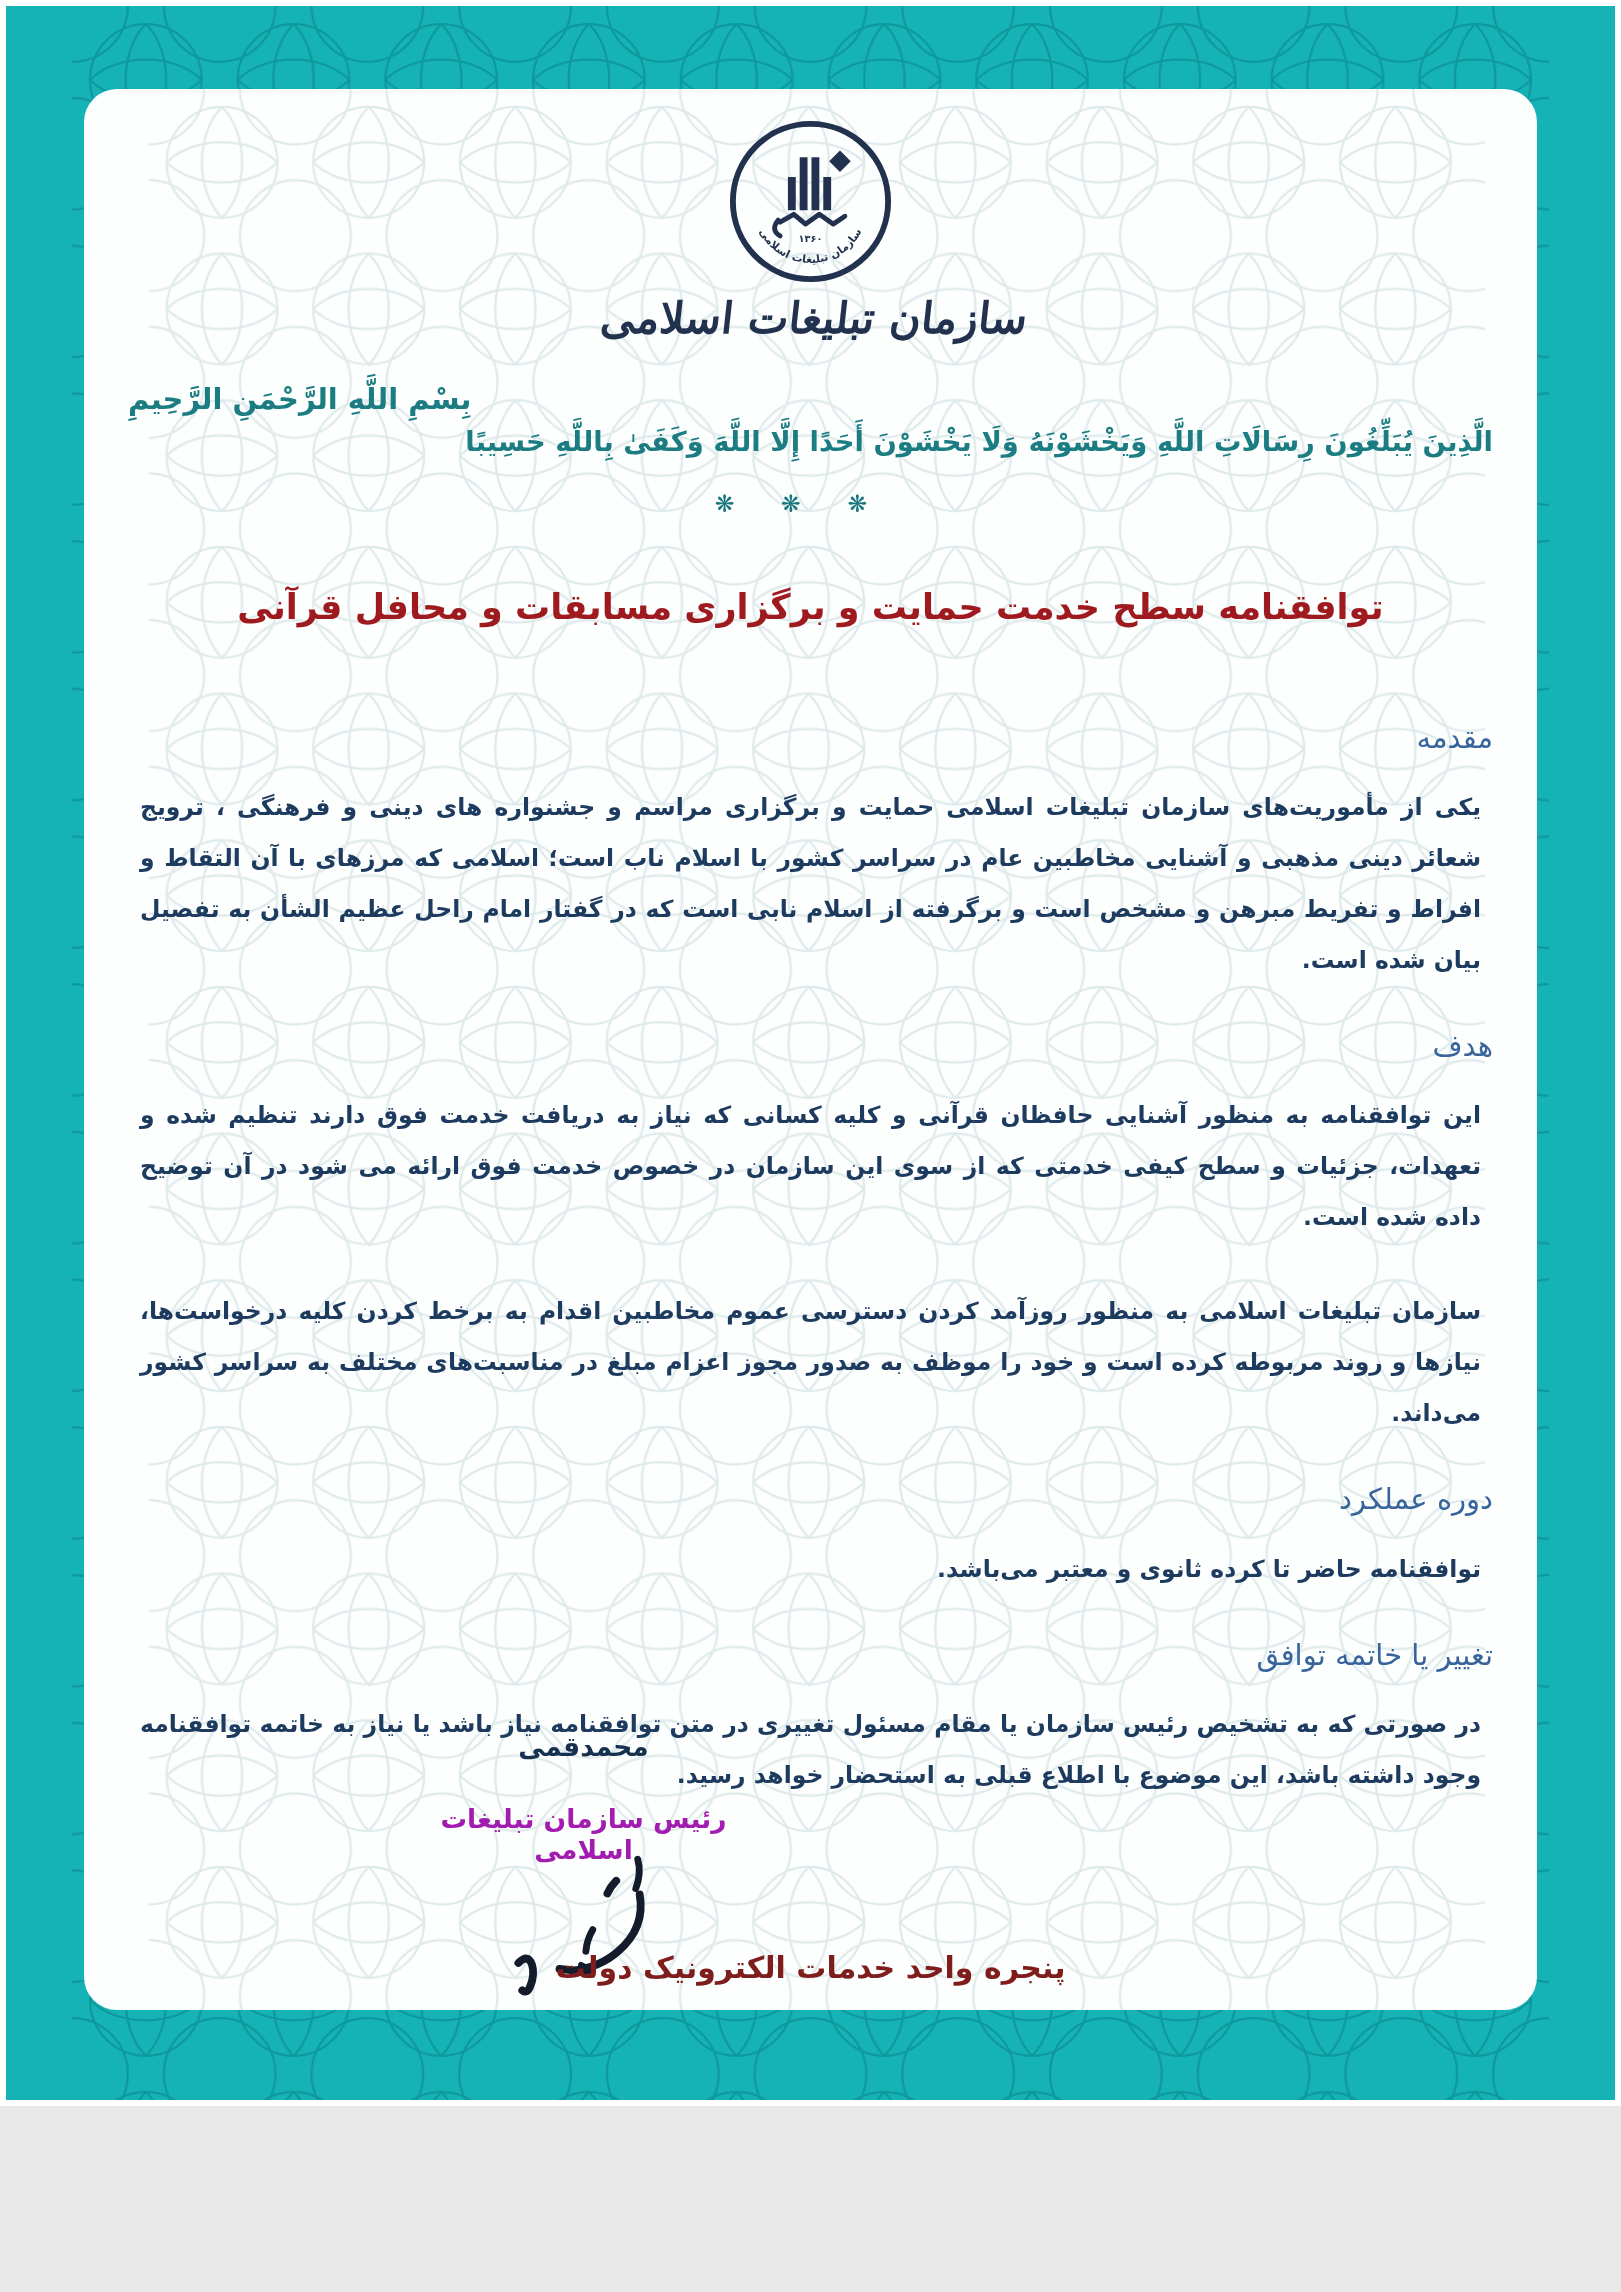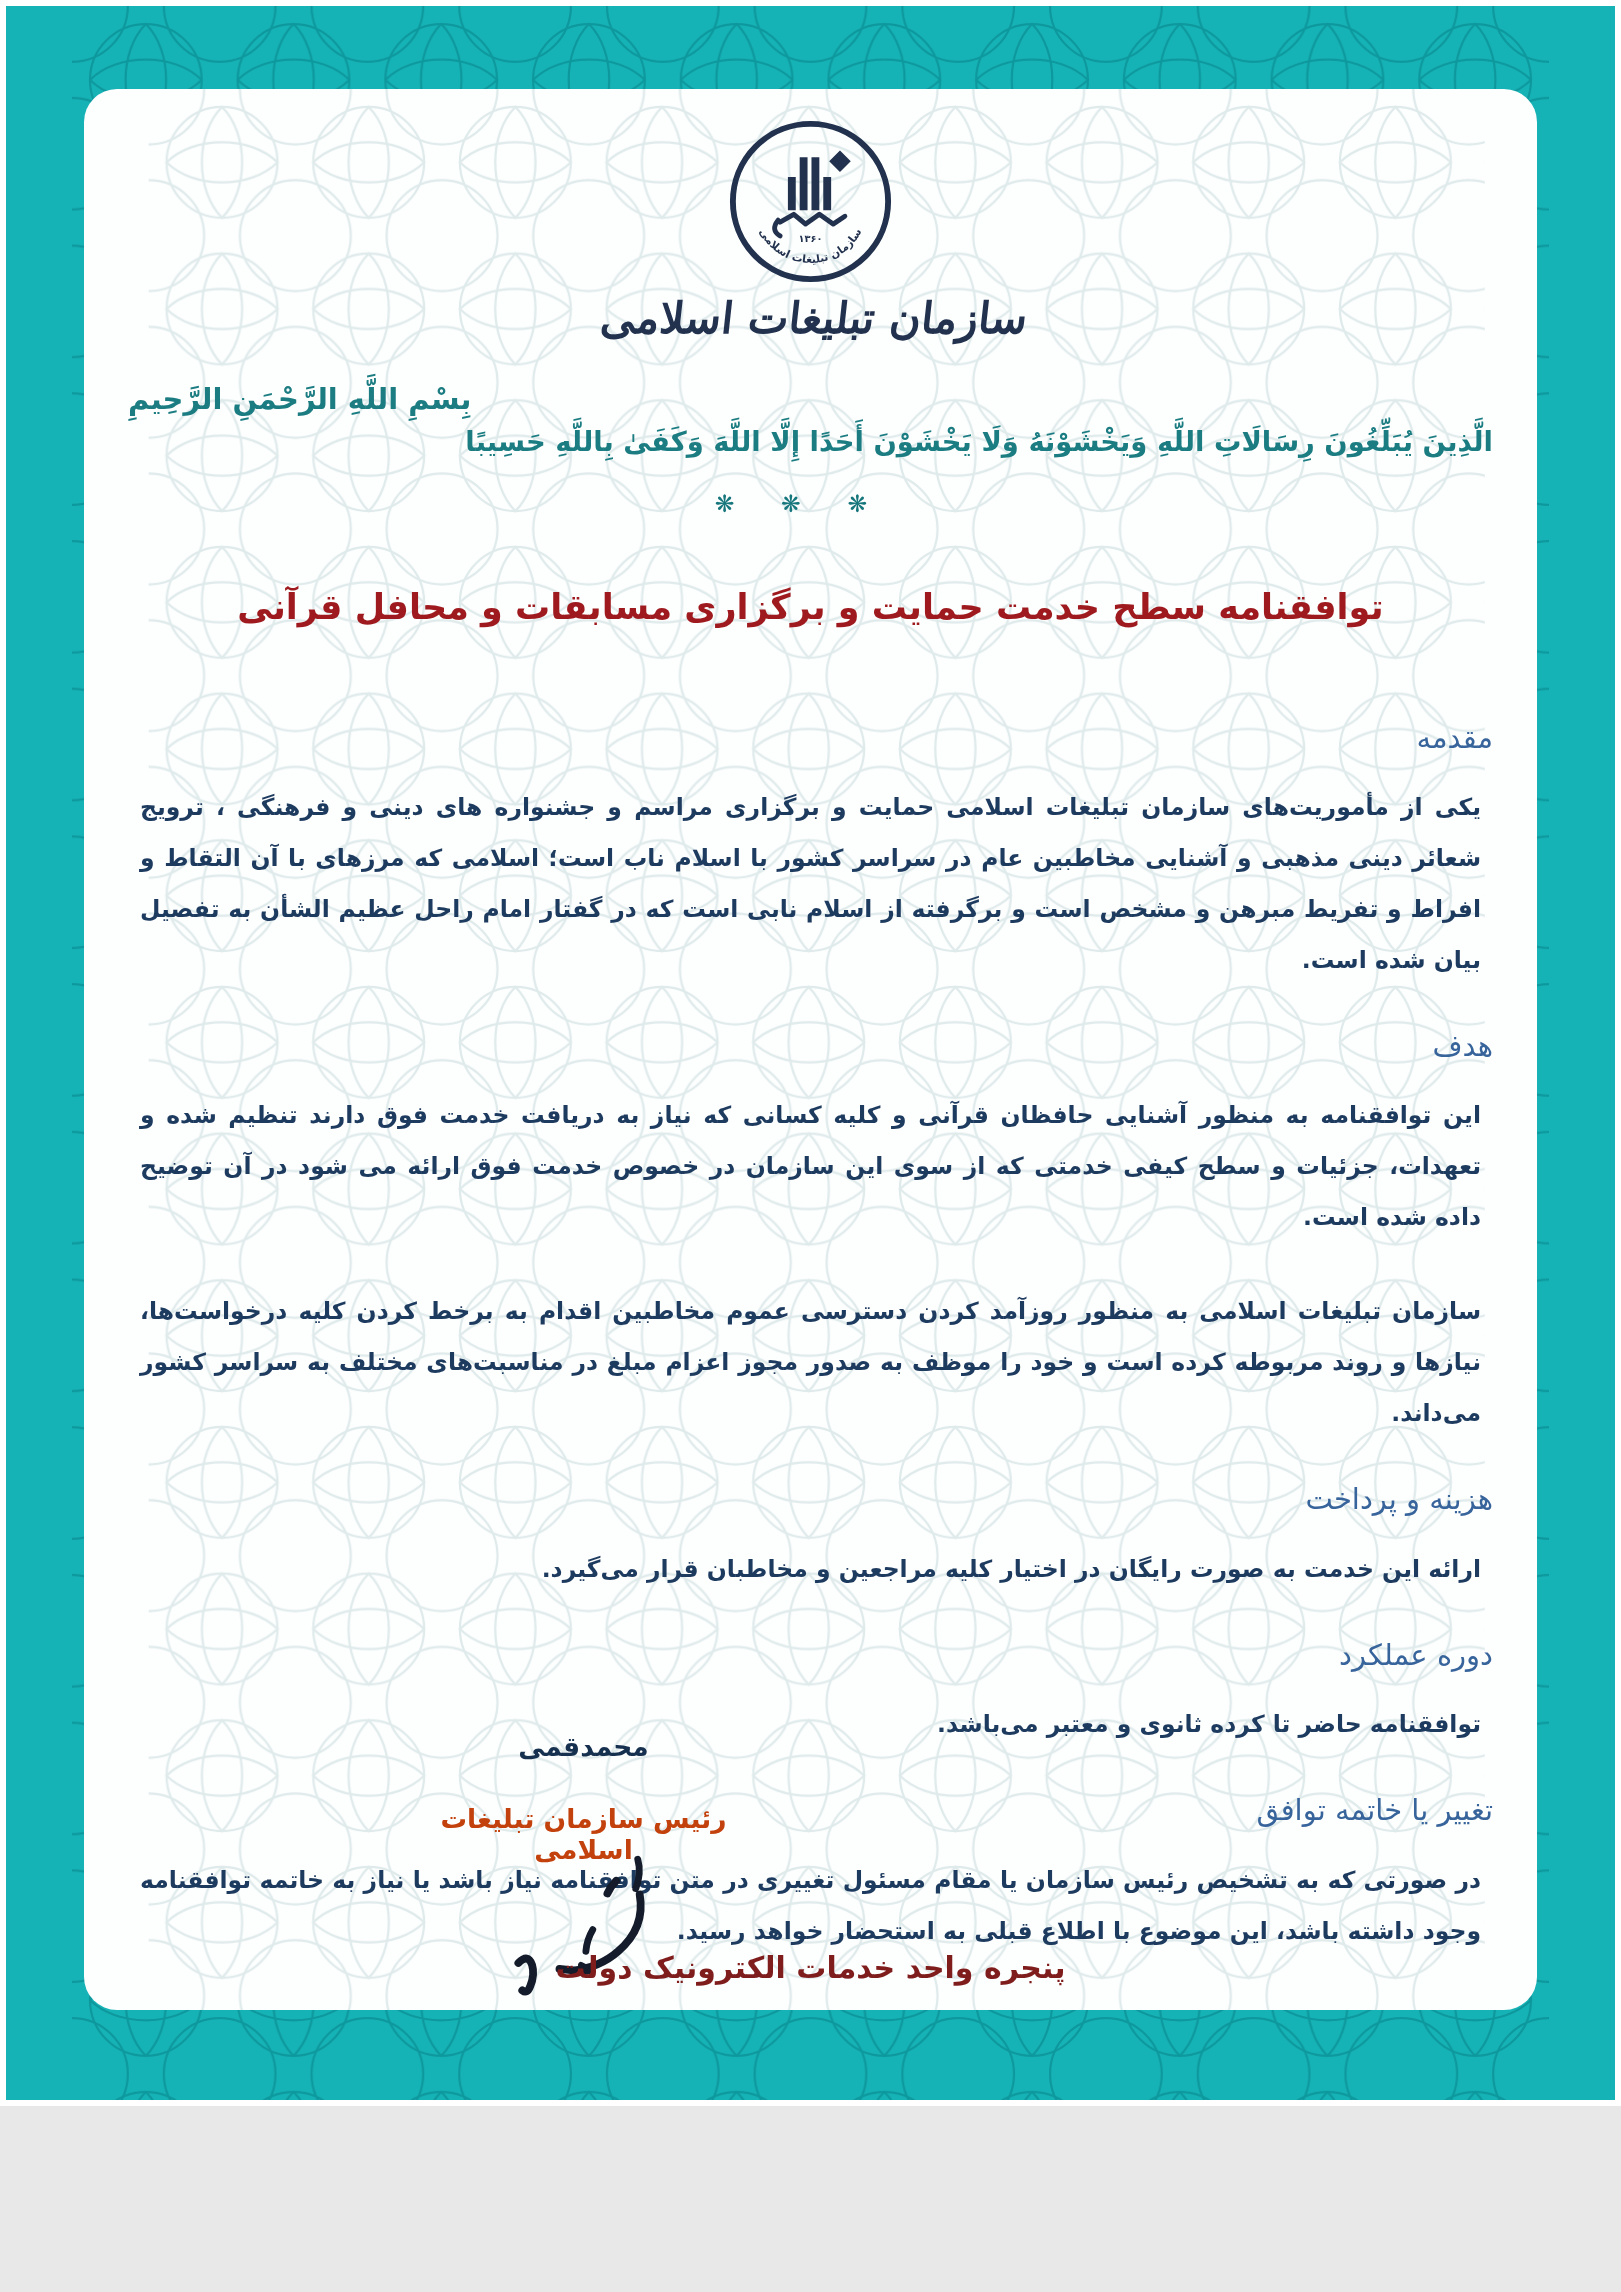--- a/index.html
+++ b/index.html
@@ -90,21 +90,21 @@
     position:absolute;
     z-index:3;
     left:323px;top:1642px;
     width:353px;
     text-align:center;
   }
   .signatory-name{
     font-size:26.5px;font-weight:bold;color:#16304f;margin:0;
   }
   .signatory-title{
-    font-size:26.5px;font-weight:bold;color:#c2410c;margin:41px 0 0 0;
+    font-size:26.5px;font-weight:bold;color:#a21caf;margin:41px 0 0 0;
   }
   .signature-scribble-svg{
     position:absolute;z-index:3;
     left:407px;top:1764px;
   }
   .footer-text{
     position:absolute;
     z-index:3;
     left:0;right:0;bottom:25.5px;
     text-align:center;
@@ -192,24 +192,20 @@
 
         <div class="section">
           <h2 class="section-heading">هدف</h2>
           <p class="section-body">این توافقنامه به منظور آشنایی حافظان قرآنی و کلیه کسانی که نیاز به دریافت خدمت فوق دارند تنظیم شده و تعهدات، جزئیات و سطح کیفی خدمتی که از سوی این سازمان در خصوص خدمت فوق ارائه می شود در آن توضیح داده شده است.</p>
         </div>
 
         <div class="section">
           <p class="section-body">سازمان تبلیغات اسلامی به منظور روزآمد کردن دسترسی عموم مخاطبین اقدام به برخط کردن کلیه درخواست‌ها، نیازها و روند مربوطه کرده است و خود را موظف به صدور مجوز اعزام مبلغ در مناسبت‌های مختلف به سراسر کشور می‌داند.</p>
         </div>
 
-        <div class="section">
-          <h2 class="section-heading">هزینه و پرداخت</h2>
-          <p class="section-body">ارائه این خدمت به صورت رایگان در اختیار کلیه مراجعین و مخاطبان قرار می‌گیرد.</p>
-        </div>
 
         <div class="section">
           <h2 class="section-heading">دوره عملکرد</h2>
           <p class="section-body">توافقنامه حاضر تا کرده ثانوی و معتبر می‌باشد.</p>
         </div>
 
         <div class="section">
           <h2 class="section-heading">تغییر یا خاتمه توافق</h2>
           <p class="section-body">در صورتی که به تشخیص رئیس سازمان یا مقام مسئول تغییری در متن توافقنامه نیاز باشد یا نیاز به خاتمه توافقنامه وجود داشته باشد، این موضوع با اطلاع قبلی به استحضار خواهد رسید.</p>
         </div>

